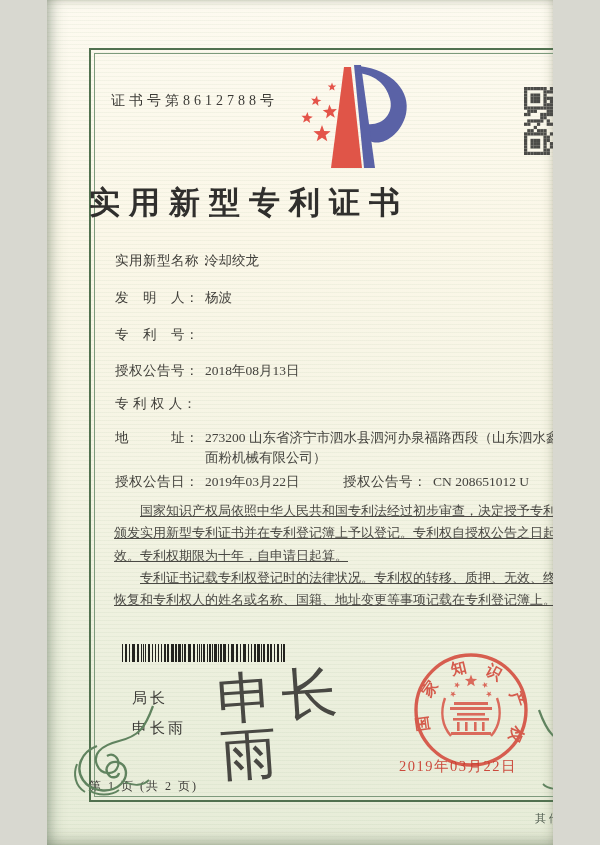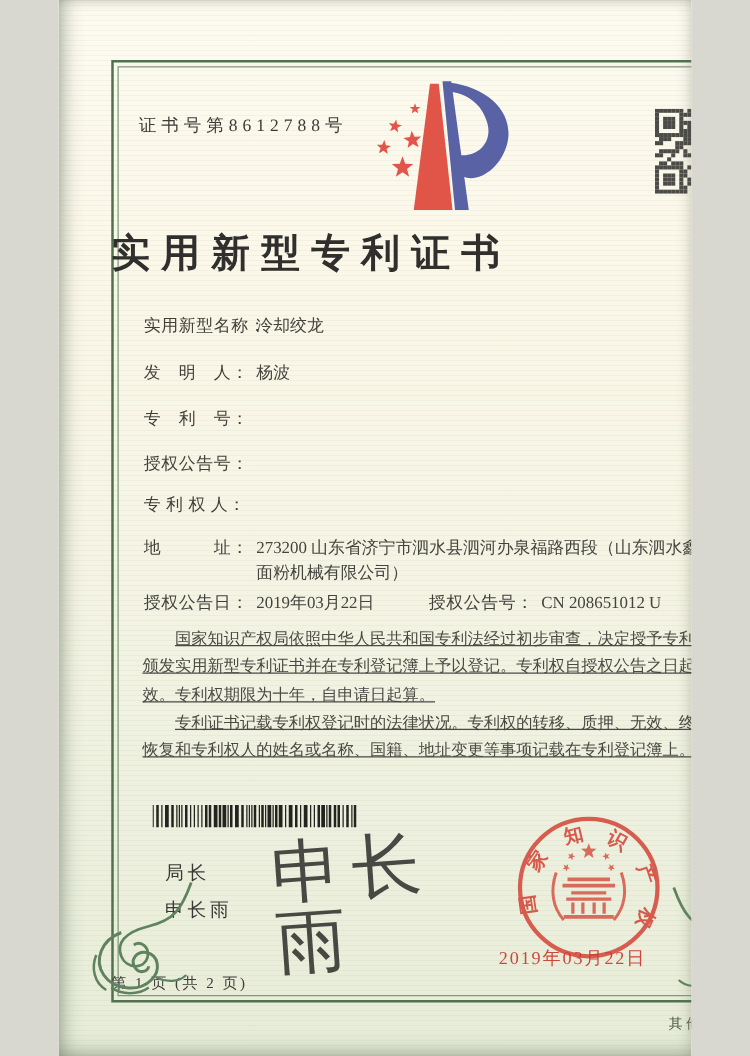--- a/index.html
+++ b/index.html
@@ -321,20 +321,21 @@
   </div>
   <div class="row" style="top:288px">
     <span class="lbl">发　明　人：</span>
     <span class="val">杨波</span>
   </div>
   <div class="row" style="top:325px">
     <span class="lbl">专　利　号：</span>
   </div>
   <div class="row" style="top:361px">
     <span class="lbl">授权公告号：</span>
+    <span class="val">2018年08月13日</span>
   </div>
   <div class="row" style="top:394px">
     <span class="lbl">专 利 权 人：</span>
   </div>
   <div class="row" style="top:428px">
     <span class="lbl">地　　　址：</span>
     <span class="val" style="width:372px">273200 山东省济宁市泗水县泗河办泉福路西段（山东泗水鑫峰面粉机械有限公司）</span>
   </div>
 
   <div class="row grant" style="top:472px">

